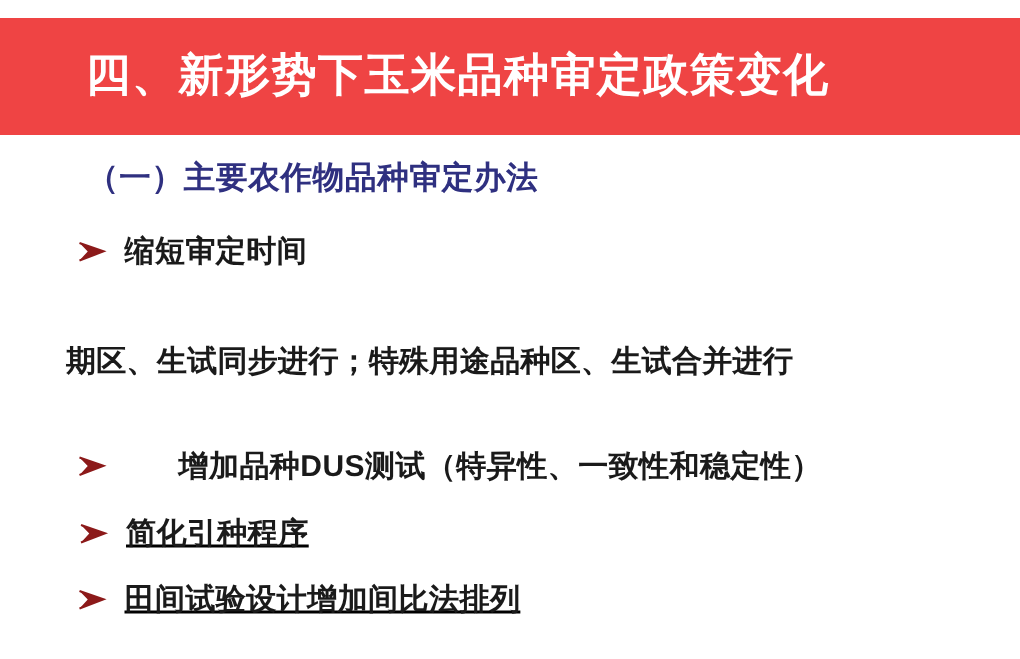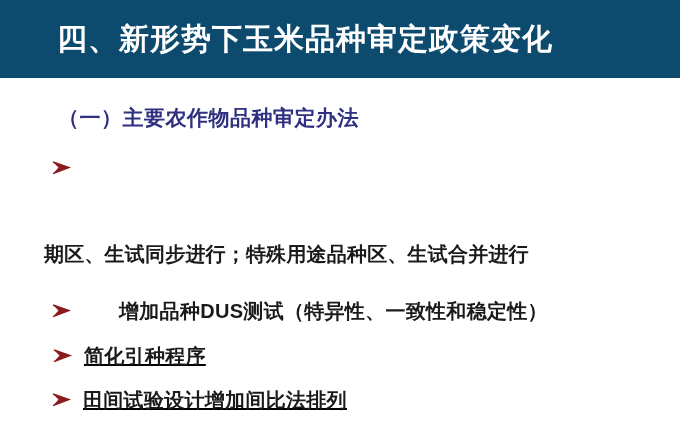--- a/index.html
+++ b/index.html
@@ -18,25 +18,25 @@
   .slide {
     position: relative;
     width: 680px;
     height: 439px;
     background: #ffffff;
   }
 
   
   .header-banner {
     position: absolute;
-    top: 0;
+    top: 12px;
     left: 0;
     width: 680px;
     height: 78px;
-    background: #0c4a6e;
+    background: #ef4444;
     display: flex;
     align-items: center;
   }
   .header-title {
     color: #ffffff;
     font-size: 30px;
     font-weight: 700;
     letter-spacing: 1px;
     padding-left: 57px;
     line-height: 1;
@@ -93,21 +93,21 @@
     color: #1a1a1a;
     font-size: 20px;
     font-weight: 700;
     letter-spacing: 0.2px;
     white-space: nowrap;
     line-height: 1;
   }
 
   #bullet-1  { left: 52px; top: 80px; }
   #para-l1   { left: 86px; top: 122px; }
-  #para-l2   { left: 44px; top: 166px; }
+  #para-l2   { left: 44px; top: 153px; }
   #bullet-2  { left: 52px; top: 223px; gap: 36px; }
   #bullet-3  { left: 53px; top: 268px; text-decoration: underline; }
   #bullet-4  { left: 52px; top: 312px; text-decoration: underline; }
 </style>
 </head>
 <body>
 
 <div class="slide">
 
   <div class="header-banner">
@@ -118,20 +118,21 @@
 
     <div class="section-heading">（一）主要农作物品种审定办法</div>
 
     <div class="bullet-row" id="bullet-1">
       <span class="bullet-arrow">
         <svg width="22" height="20" viewBox="0 0 22 20" xmlns="http://www.w3.org/2000/svg">
           <path d="M1 4 L17 9.6 L1 15.6 L6.5 9.6 Z" fill="#8c1a1a"></path>
           <path d="M1 4 L17 9.6 L1 15.6" fill="none" stroke="#8c1a1a" stroke-width="1.4"></path>
         </svg>
       </span>
+      <span class="bullet-text">缩短审定时间</span>
     </div>
 
 
     <div class="para" id="para-l2">期区、生试同步进行；特殊用途品种区、生试合并进行</div>
 
     <div class="bullet-row" id="bullet-2">
       <span class="bullet-arrow">
         <svg width="22" height="20" viewBox="0 0 22 20" xmlns="http://www.w3.org/2000/svg">
           <path d="M1 4 L17 9.6 L1 15.6 L6.5 9.6 Z" fill="#8c1a1a"></path>
           <path d="M1 4 L17 9.6 L1 15.6" fill="none" stroke="#8c1a1a" stroke-width="1.4"></path>

